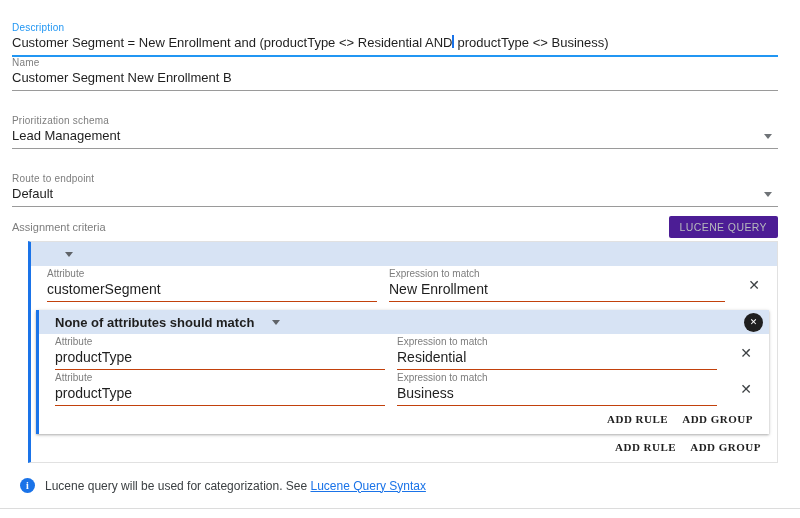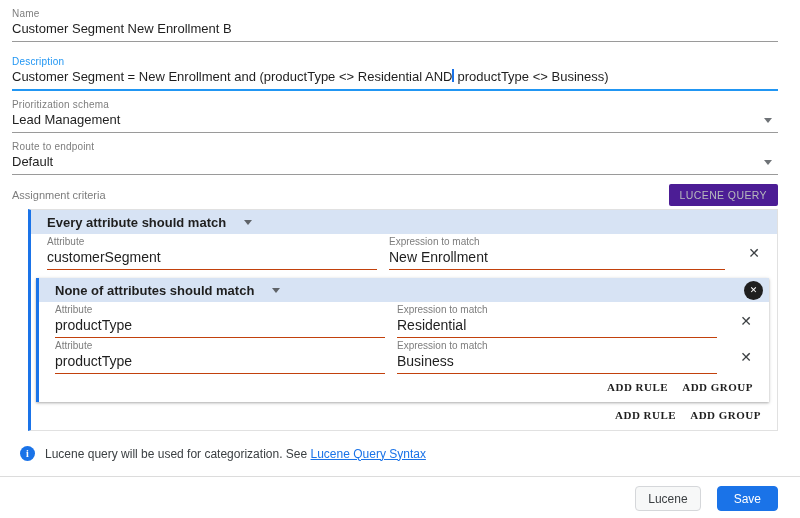--- a/index.html
+++ b/index.html
@@ -4,21 +4,21 @@
 <style>
   * { box-sizing: border-box; margin: 0; padding: 0; }
   html, body { width: 800px; height: 518px; overflow: hidden; }
   body { background: #fff; font-family: "Liberation Sans", sans-serif; color: #202124; }
   .page { padding: 8px 22px 0 12px; }
 
   
   .field { margin-top: 0; }
   .f-label { font-size: 10px; line-height: 11px; color: #7d7d7d; letter-spacing: .2px; }
   .f-value { font-size: 13px; line-height: 16px; padding: 2px 0 4px; border-bottom: 1px solid #9a9a9a; color: #1f1f1f; }
-  .mt14 { margin-top: 14px; } .mt12 { margin-top: 8px; }
+  .mt14 { margin-top: 14px; } .mt12 { margin-top: 24px; }
   .field.focused .f-label { color: #2196f3; }
   .field.focused .f-value { border-bottom: 2px solid #2196f3; }
   .pre { white-space: pre; }
   .caret { display: inline-block; width: 1.5px; height: 13px; background: #1a73e8; vertical-align: text-top; }
 
   
   .select .f-value { display: flex; justify-content: space-between; align-items: center; cursor: pointer; }
   .dd-arrow { width: 0; height: 0; border-left: 4px solid transparent; border-right: 4px solid transparent;
               border-top: 5px solid #6f7377; margin-right: 6px; flex: none; }
 
@@ -62,28 +62,28 @@
   .footer { display: flex; justify-content: flex-end; gap: 16px; padding-top: 9px; }
   .btn { font-family: inherit; font-size: 12px; height: 25px; border-radius: 4px; cursor: pointer; }
   .btn-cancel { background: #f7f8f8; border: 1px solid #d5d7da; color: #3c4043; padding: 0 12px; }
   .btn-save { background: #1a73e8; border: 1px solid #1a73e8; color: #fff; padding: 0 16px; }
 </style>
 </head>
 <body>
 
 <div class="page">
 
+  <div class="field focused mt14">
+    <div class="f-label">Description</div>
+    <div class="f-value pre"><span>Customer Segment = New Enrollment and (productType &lt;&gt; Residential AND</span><span class="caret"></span><span> productType &lt;&gt; Business)</span></div>
+  </div>
+
   <div class="field">
     <div class="f-label">Name</div>
     <div class="f-value">Customer Segment New Enrollment B</div>
-  </div>
-
-  <div class="field focused mt14">
-    <div class="f-label">Description</div>
-    <div class="f-value pre"><span>Customer Segment = New Enrollment and (productType &lt;&gt; Residential AND</span><span class="caret"></span><span> productType &lt;&gt; Business)</span></div>
   </div>
 
   <div class="field select mt12">
     <div class="f-label">Prioritization schema</div>
     <div class="f-value">
       <span>Lead Management</span>
       <span class="dd-arrow"></span>
     </div>
   </div>
 
@@ -97,21 +97,20 @@
 
   <div class="criteria-head">
     <div class="section-label">Assignment criteria</div>
     <div class="toggle">
       <button class="toggle-btn">LUCENE QUERY</button>
     </div>
   </div>
 
   <div class="group">
     <div class="group-header">
-      <span class="group-title">Every attribute should match</span>
       <span class="dd-arrow"></span>
     </div>
 
     <div class="rule-row">
       <div class="cell">
         <div class="cell-label">Attribute</div>
         <div class="cell-value">customerSegment</div>
       </div>
       <div class="cell">
         <div class="cell-label">Expression to match</div>

